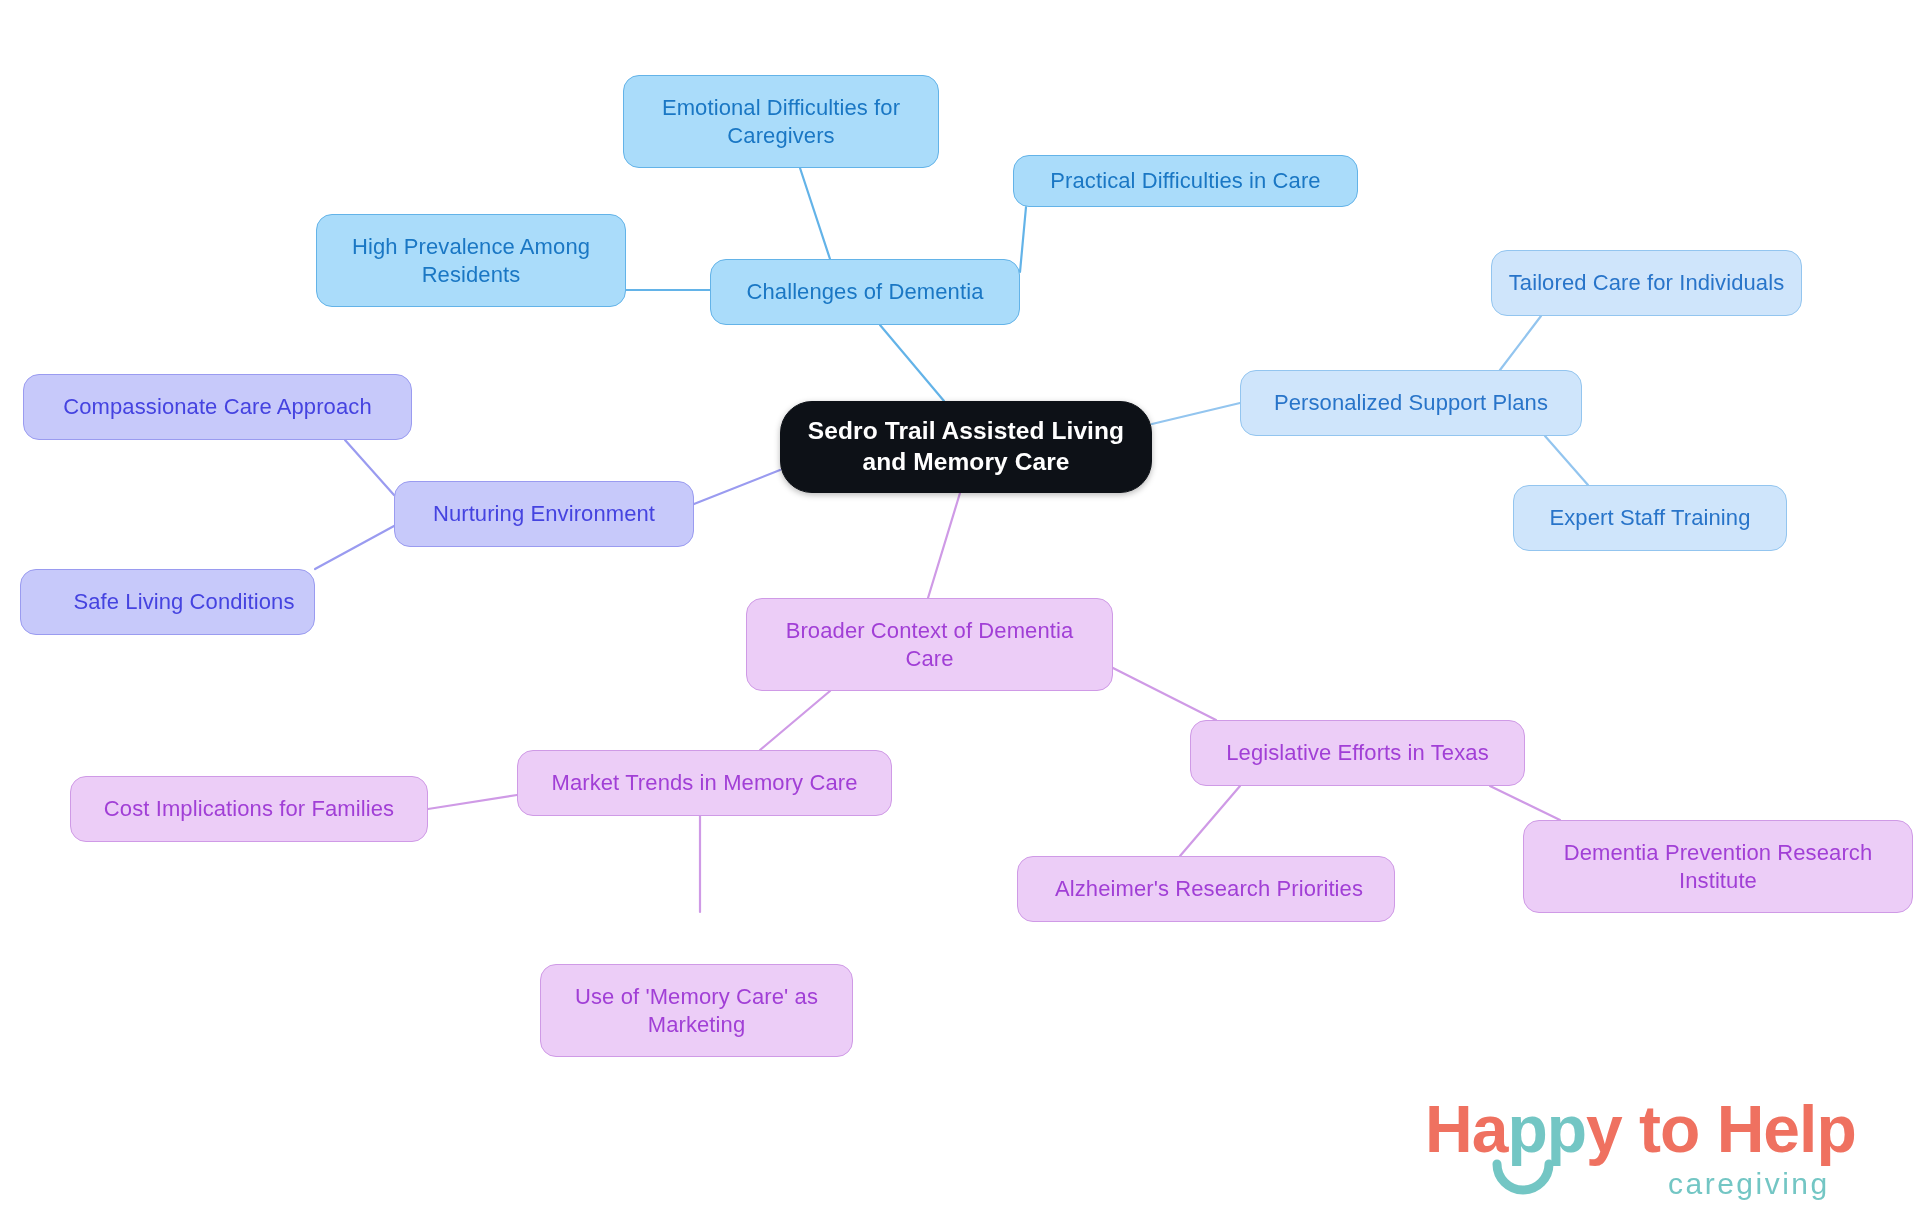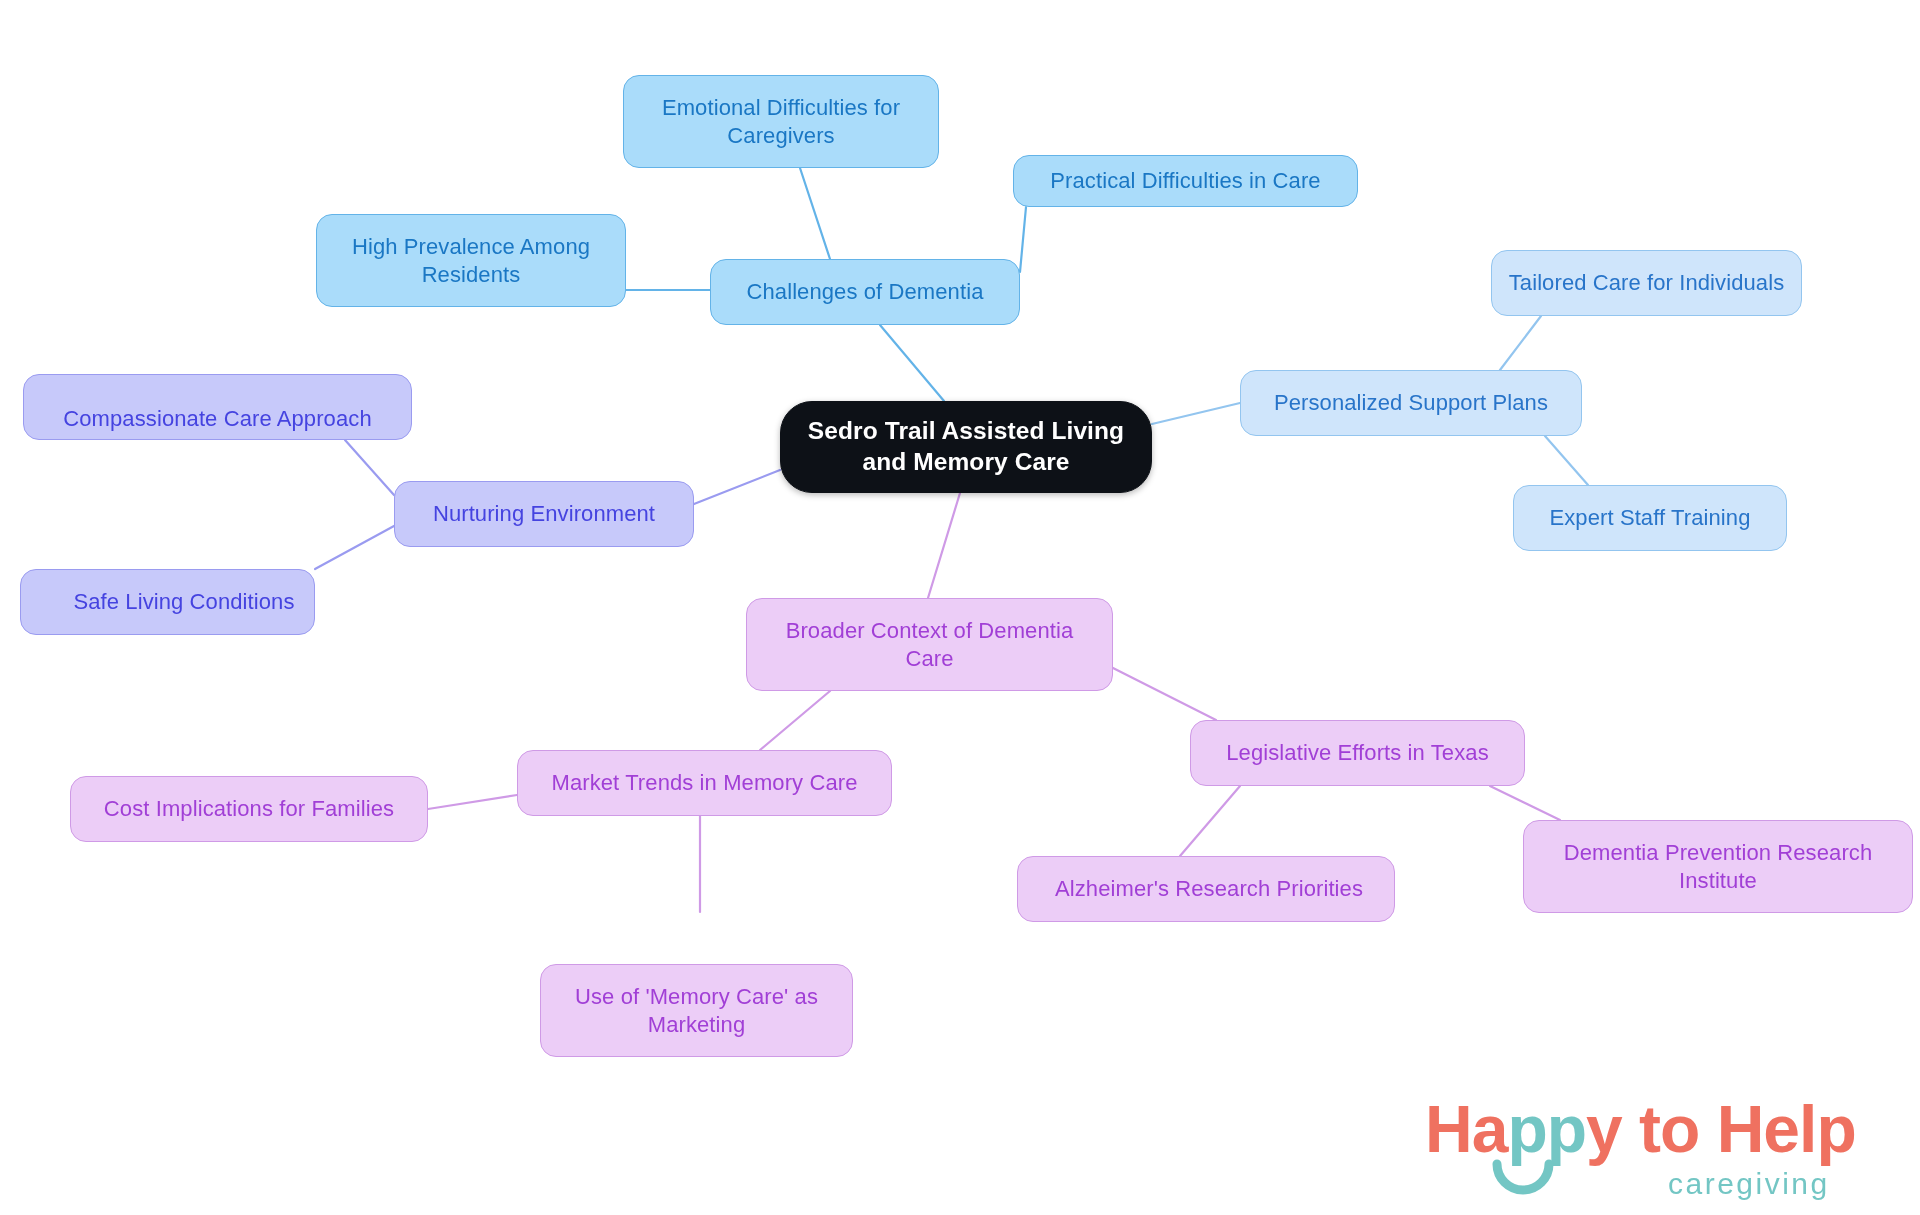--- a/index.html
+++ b/index.html
@@ -127,21 +127,21 @@
       </div>
       <div class="node node-lightblue" style="left: 1491px; top: 250px; width: 311px; height: 66px;">
         <span>Tailored Care for Individuals</span>
       </div>
       <div class="node node-lightblue" style="left: 1513px; top: 485px; width: 274px; height: 66px;">
         <span>Expert Staff Training</span>
       </div>
       <div class="node node-periwinkle" style="left: 394px; top: 481px; width: 300px; height: 66px;">
         <span>Nurturing Environment</span>
       </div>
-      <div class="node node-periwinkle" style="left: 23px; top: 374px; width: 389px; height: 66px; align-items: flex-end;">
+      <div class="node node-periwinkle" style="left: 23px; top: 374px; width: 389px; height: 66px;">
         <span>Compassionate Care Approach</span>
       </div>
       <div class="node node-periwinkle" style="left: 20px; top: 569px; width: 295px; height: 66px; padding-left: 47px;">
         <span>Safe Living Conditions</span>
       </div>
       <div class="node node-violet" style="left: 746px; top: 598px; width: 367px; height: 93px;">
         <span>Broader Context of Dementia Care</span>
       </div>
       <div class="node node-violet" style="left: 517px; top: 750px; width: 375px; height: 66px;">
         <span>Market Trends in Memory Care</span>

